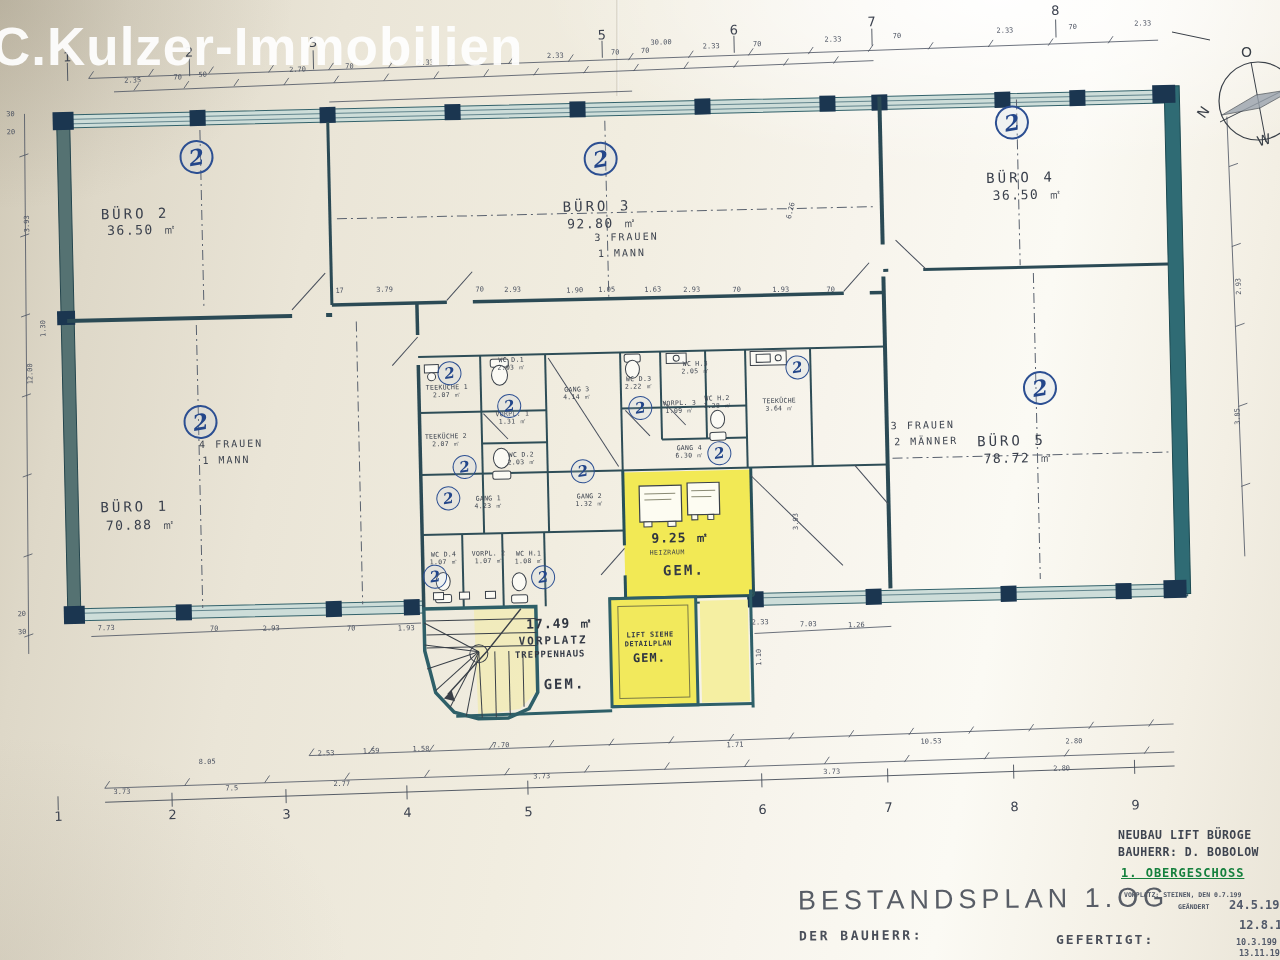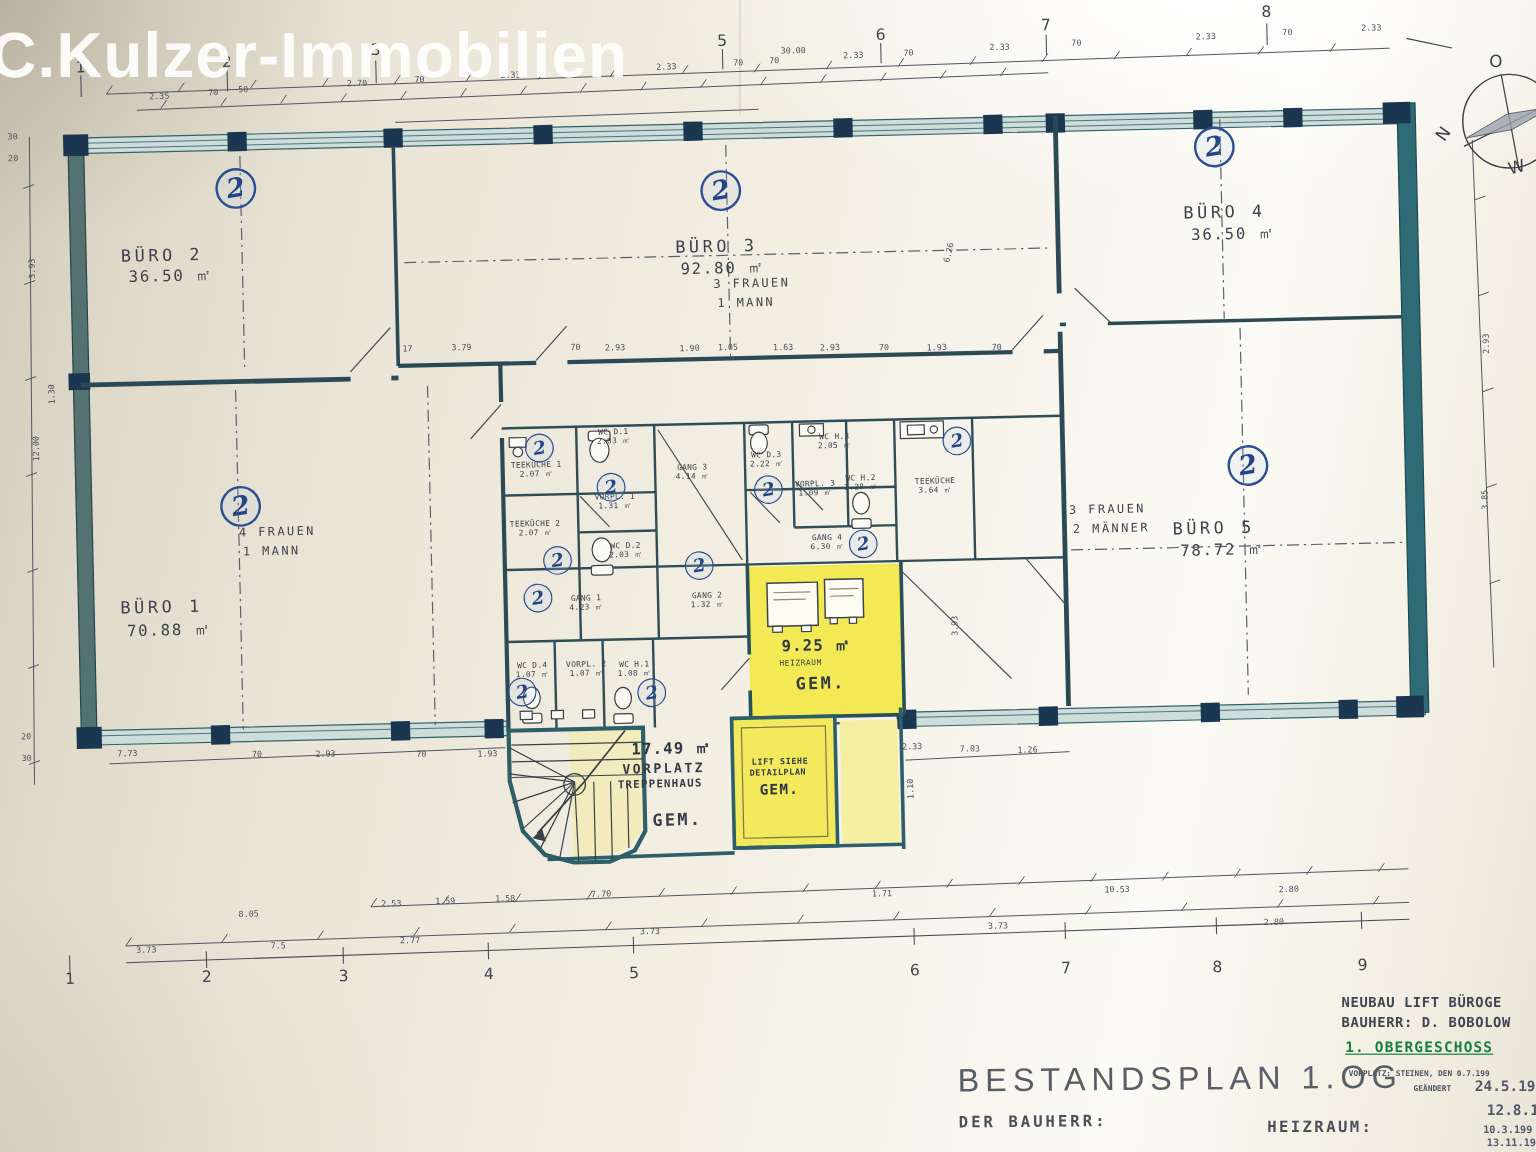--- a/index.html
+++ b/index.html
@@ -466,13 +466,13 @@
 <div class="tb-line2">BAUHERR: D. BOBOLOW</div>
 <div class="tb-floor">1. OBERGESCHOSS</div>
 <div class="tb-made">VORPLATZ:   STEINEN, DEN 0.7.199</div>
 <div class="tb-changed">GEÄNDERT</div>
 <div class="tb-date0">24.5.199</div>
 <div class="tb-date1">12.8.19</div>
 <div class="tb-date2">10.3.199</div>
 <div class="tb-date3">13.11.19</div>
 <div class="tb-title">BESTANDSPLAN 1.OG</div>
 <div class="tb-owner">DER BAUHERR:</div>
-<div class="tb-manager">HEIZRAUM:</div>
+<div class="tb-manager">GEFERTIGT:</div>
 
 </body></html>

